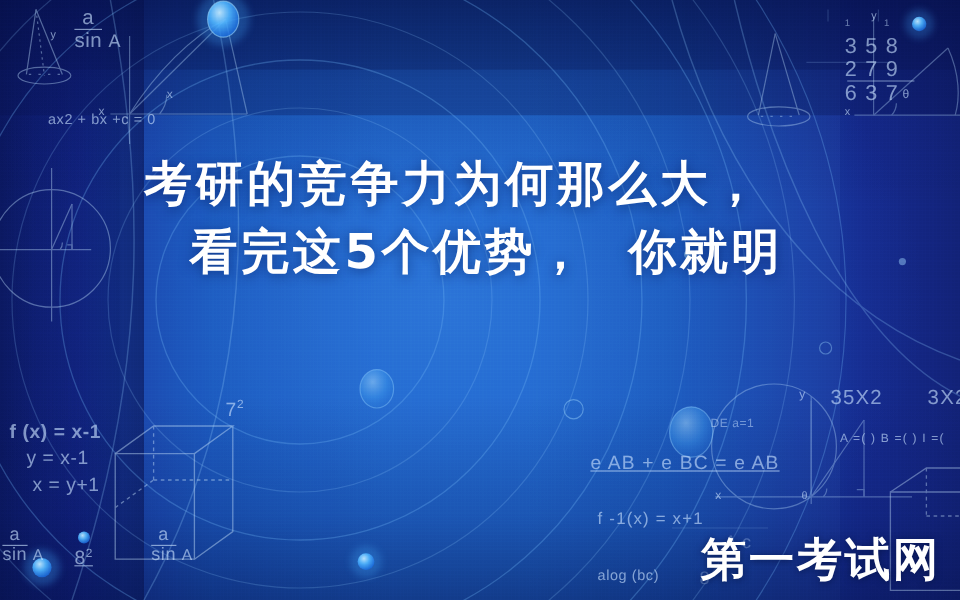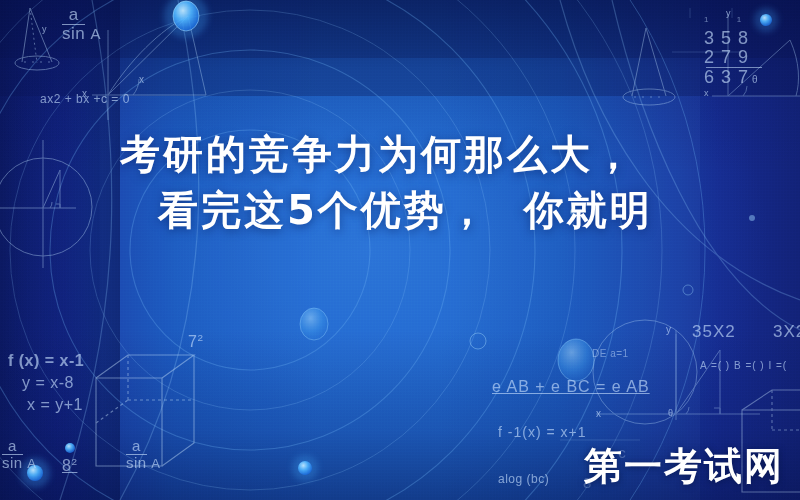--- a/index.html
+++ b/index.html
@@ -297,21 +297,21 @@
     <div>358</div>
     <div>279</div>
     <div style="border-top:1px solid rgba(200,225,255,0.55); width:56px; margin-left:2px;"></div>
     <div>637</div>
   </div>
   <div class="formula" style="left:726px; top:8px; font-size:9px;">y</div>
   <div class="formula" style="left:704px; top:88px; font-size:9px;">x</div>
   <div class="formula" style="left:752px; top:74px; font-size:10px;">θ</div>
 
   <div class="formula" style="left:8px; top:352px; font-size:16px;font-weight:bold;">f (x) = x-1</div>
-  <div class="formula" style="left:22px; top:374px; font-size:16px;">y = x-8</div>
+  <div class="formula" style="left:22px; top:374px; font-size:16px;">y = x-1</div>
   <div class="formula" style="left:27px; top:396px; font-size:16px;">x = y+1</div>
 
   <div class="formula" style="left:188px; top:332px; font-size:16px;">7<span class="sup">2</span></div>
   <div class="formula" style="left:62px; top:456px; font-size:16px;text-decoration:underline;">8<span class="sup">2</span></div>
 
   <div class="formula" style="left:2px; top:438px; font-size:15px;">
     <span class="frac"><span class="num">a</span><span class="bar"></span><span class="den">sin</span></span>&nbsp;<span style="font-size:13px;">A</span>
   </div>
   <div class="formula" style="left:126px; top:438px; font-size:15px;">
     <span class="frac"><span class="num">a</span><span class="bar"></span><span class="den">sin</span></span>&nbsp;<span style="font-size:13px;">A</span>

